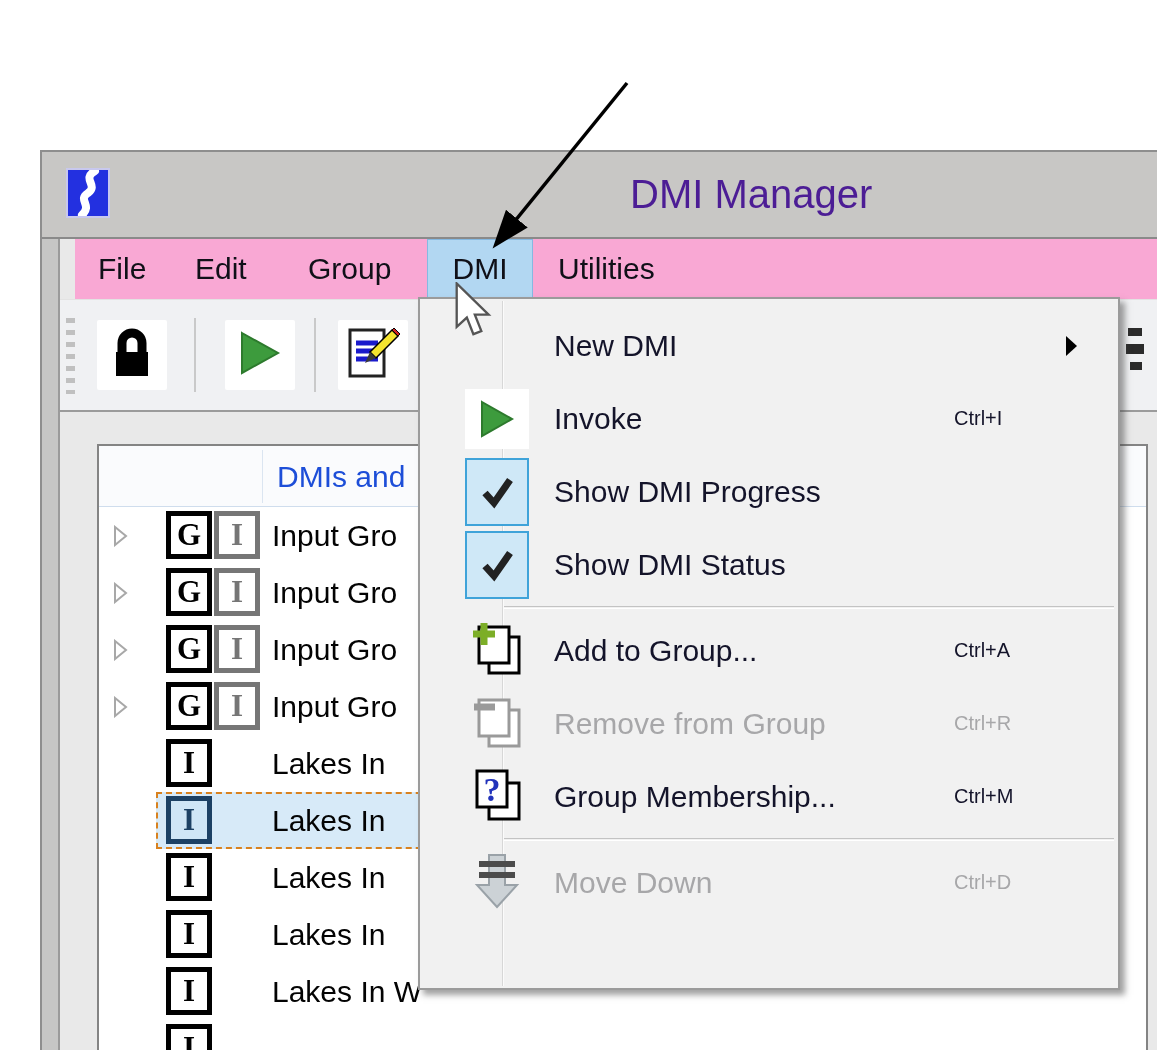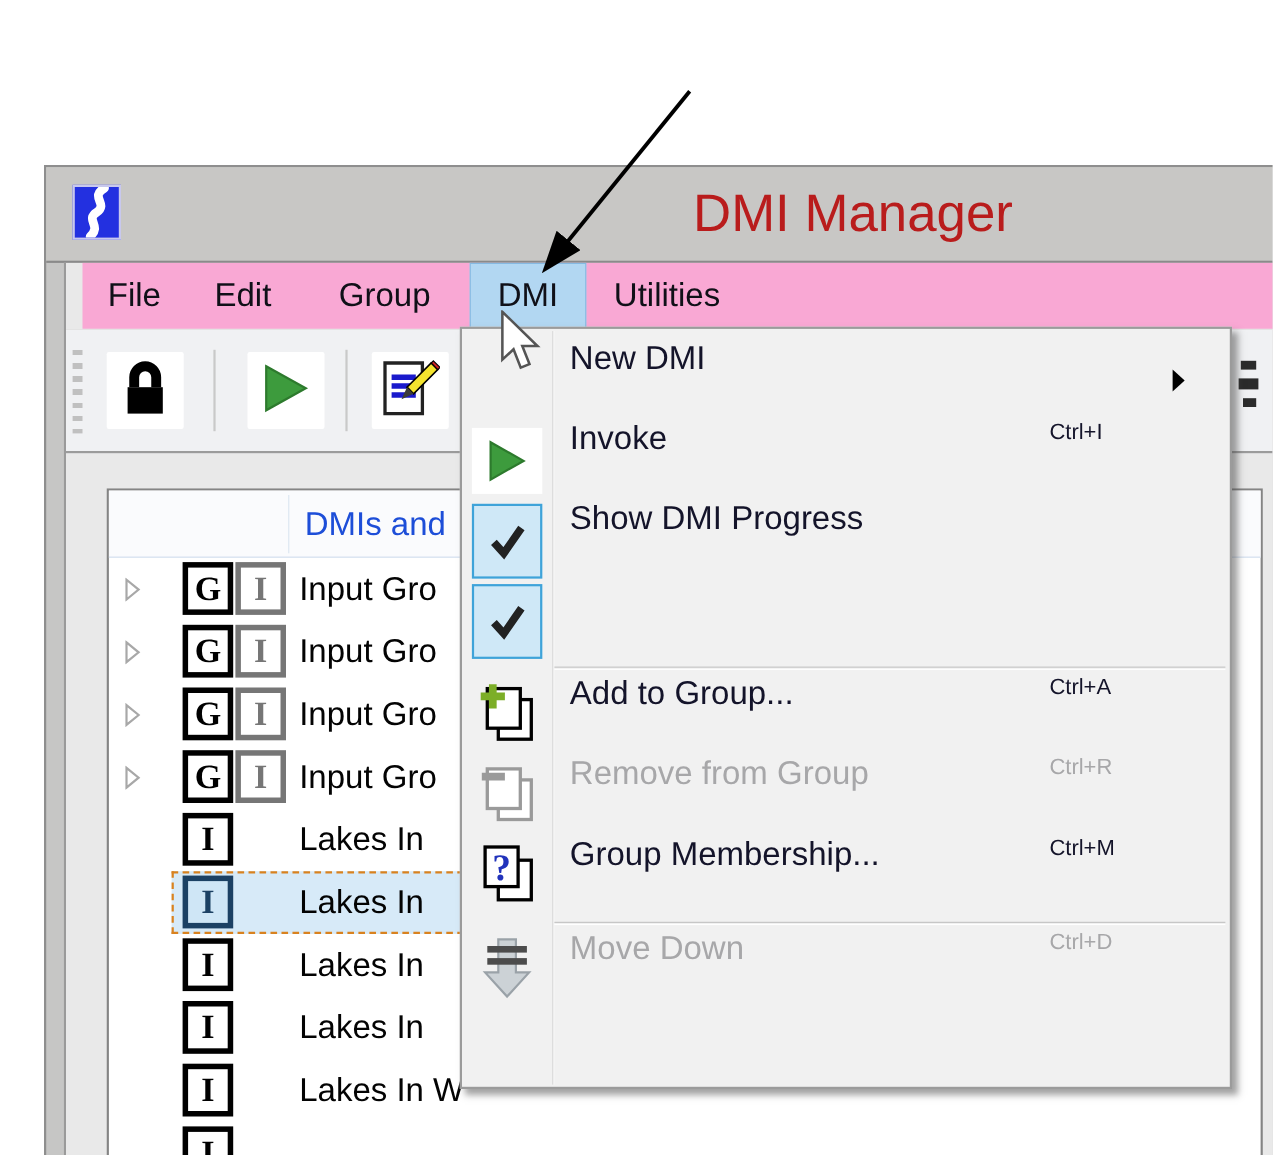--- a/index.html
+++ b/index.html
@@ -12,21 +12,21 @@
   .ann-arrow{position:absolute;left:0;top:0;width:1157px;height:1050px;z-index:41;pointer-events:none;}
 
   
   .win{position:absolute;left:40px;top:150px;width:1117px;height:900px;
        background:#c6c6c5;border-left:2px solid #8e8e8e;border-top:2px solid #8e8e8e;z-index:1;}
   .titlebar{position:absolute;left:0;top:0;width:1115px;height:85px;background:#c8c7c5;
             border-bottom:2px solid #8a8a8a;}
   .app-icon{position:absolute;left:24px;top:16px;width:40px;height:46px;background:#2330e0;
             border:2px solid #c8c8ee;}
   .win-title{position:absolute;left:588px;top:0;height:85px;line-height:85px;
-             font-size:48px;color:#b91c1c;white-space:nowrap;}
+             font-size:40px;color:#4c1d95;white-space:nowrap;}
 
   .client{position:absolute;left:16px;top:87px;width:1099px;height:813px;
           border-left:2px solid #9a9a9a;background:#e9e9e9;}
 
   
   .menubar{position:absolute;left:15px;top:0;width:1097px;height:60px;background:#f9a8d4;}
   .mb-item{position:absolute;top:0;height:60px;line-height:60px;font-size:30px;color:#101018;
            padding:0 12px;}
   .mb-file{left:11px;} .mb-edit{left:108px;} .mb-group{left:221px;} .mb-utilities{left:471px;}
   .mb-dmi{left:352px;width:106px;padding:0;text-align:center;background:#b2d7f2;
@@ -67,21 +67,21 @@
               color:#030303;white-space:nowrap;}
 
   
   .dmi-menu{position:absolute;left:418px;top:297px;width:702px;height:693px;background:#f1f1f1;
             border:2px solid #9b9b9b;box-sizing:border-box;z-index:20;
             box-shadow:5px 5px 6px rgba(70,70,70,0.5);}
   .menu-iconcol-line{position:absolute;left:82px;top:2px;bottom:2px;width:1px;background:#d7d7d7;
                      box-shadow:1px 0 0 #fbfbfb;}
   .menu-list{position:absolute;left:0;top:0;width:100%;height:100%;padding-top:10px;
              box-sizing:border-box;display:flex;flex-direction:column;}
-  .mi{height:73px;display:flex;position:relative;}
+  .mi{height:73px;display:flex;align-items:center;position:relative;padding-left:36px;}
   .mi-icon{width:82px;flex:none;display:flex;align-items:center;justify-content:center;}
   .mi-label{flex:1;padding-left:16px;font-size:30px;color:#14142a;white-space:nowrap;}
   .mi-shortcut{flex:none;width:164px;font-size:20px;color:#14142a;text-align:left;}
   .mi.disabled .mi-label,.mi.disabled .mi-shortcut{color:#a7a7a9;}
   .sub-arrow{position:absolute;right:40px;top:26px;}
   .msep{height:1px;margin:5px 4px 5px 84px;border-top:1px solid #c3c3c3;
         border-bottom:1px solid #ffffff;}
   .checkbox{width:64px;height:68px;background:#cfe8f7;border:2px solid #3fa3d9;
             box-sizing:border-box;display:flex;align-items:center;justify-content:center;}
   .icon-tile{width:64px;height:60px;background:#fff;display:flex;align-items:center;
@@ -267,20 +267,21 @@
       </div>
 
       <div class="mi">
         <span class="mi-icon">
             <span class="checkbox">
           <svg width="38" height="36">
                 <polyline points="7,19 16,29 32,6" fill="none" stroke="#222" stroke-width="7"></polyline>
               </svg>
         </span>
           </span>
+        <span class="mi-label">Show DMI Status</span>
         <span class="mi-shortcut"></span>
       </div>
 
       <div class="msep"></div>
 
       <div class="mi">
         <span class="mi-icon">
             <span>
           <svg width="56" height="56" viewBox="0 0 56 56">
             <rect x="20" y="16" width="30" height="36" fill="#fff" stroke="#000" stroke-width="3"></rect>

